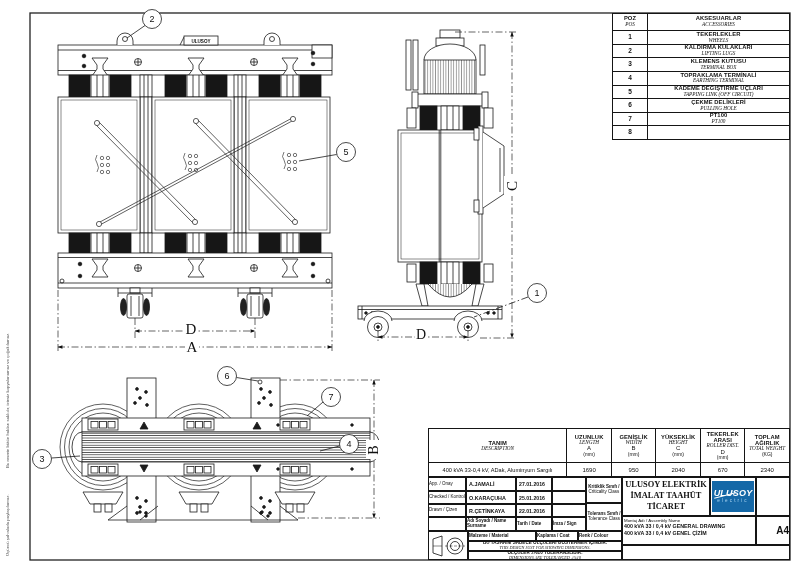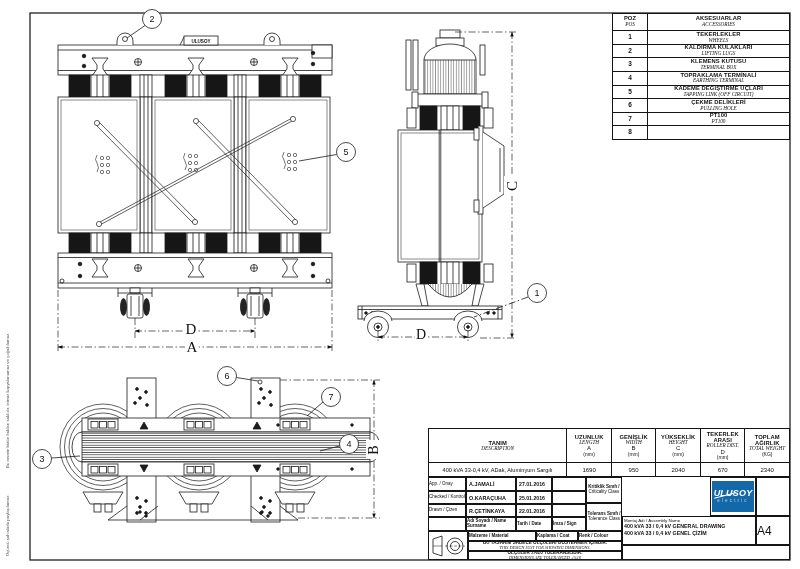--- a/index.html
+++ b/index.html
@@ -43,21 +43,21 @@
            width:100%;text-align:center;}
   .logo-box{position:absolute;left:284px;top:4px;width:42px;height:31px;display:flex;flex-direction:column;
             align-items:center;justify-content:center;overflow:hidden;}
   .logo-name{color:#fff;font-weight:bold;font-style:italic;font-size:9px;letter-spacing:.2px;line-height:1;}
   .logo-sub{color:#a8d4f2;font-size:4.6px;letter-spacing:2.1px;line-height:1.2;}
   .swoosh{position:absolute;left:2px;top:14px;width:22px;height:1.4px;background:#fff;transform:rotate(-14deg);}
   .asm-label{font-size:4.4px;line-height:1.2;width:100%;text-align:left;padding-left:2px;}
   .asm-line{font-weight:bold;font-size:5.3px;line-height:1.35;width:100%;text-align:left;padding-left:2px;}
   .note-tr{font-weight:bold;font-size:4.6px;line-height:1.08;}
   .note-en{font-style:italic;font-family:"Liberation Serif",serif;font-size:4.2px;line-height:1.08;}
-  .a4{font-size:12px;width:100%;text-align:left;}
+  .a4{font-size:10px;width:100%;text-align:right;font-weight:bold;}
 </style>
 </head>
 <body>
 
 <div id="page">
 
 <svg class="abs" style="left:0;top:0" width="800" height="569" viewBox="0 0 800 569">
 <defs>
   <pattern id="coreHatch" width="4" height="2.4" patternUnits="userSpaceOnUse">
     <rect width="4" height="2.4" fill="#fff"></rect>
@@ -688,20 +688,27 @@
 
   <div class="tb tb-col" style="left:40px;top:64px;width:154px;height:10px;">
     <span class="note-tr">BU TASARIM SADECE ÖLÇÜLERİ GÖSTERMEK İÇİNDİR.</span>
     <span class="note-en">THIS DESIGN JUST FOR SHOWING DIMENSIONS.</span>
   </div>
   <div class="tb tb-col" style="left:40px;top:74px;width:154px;height:9px;">
     <span class="note-tr">ÖLÇÜLER ±%10 TOLERANSLIDIR.</span>
     <span class="note-en">DIMENSIONS ARE TOLERANCED ±%10</span>
   </div>
 
+  <div class="tb" style="left:194px;top:0;width:88px;height:39px;">
+    <div class="company">
+      <div>ULUSOY ELEKTRİK</div>
+      <div>İMALAT TAAHÜT</div>
+      <div>TİCARET</div>
+    </div>
+  </div>
   <div class="tb" style="left:282px;top:0;width:46px;height:39px;"></div>
   <div class="logo-box" style="background:#1568a7;">
     <span class="swoosh"></span>
     <span class="logo-name">ULUSOY</span>
     <span class="logo-sub">electric</span>
   </div>
   <div class="tb" style="left:328px;top:0;width:34px;height:39px;"></div>
 
   <div class="tb tb-col" style="left:194px;top:39px;width:134px;height:29px;justify-content:flex-start;padding-top:1px;">
     <span class="asm-label">Montaj Adı / Assembly Name</span>

